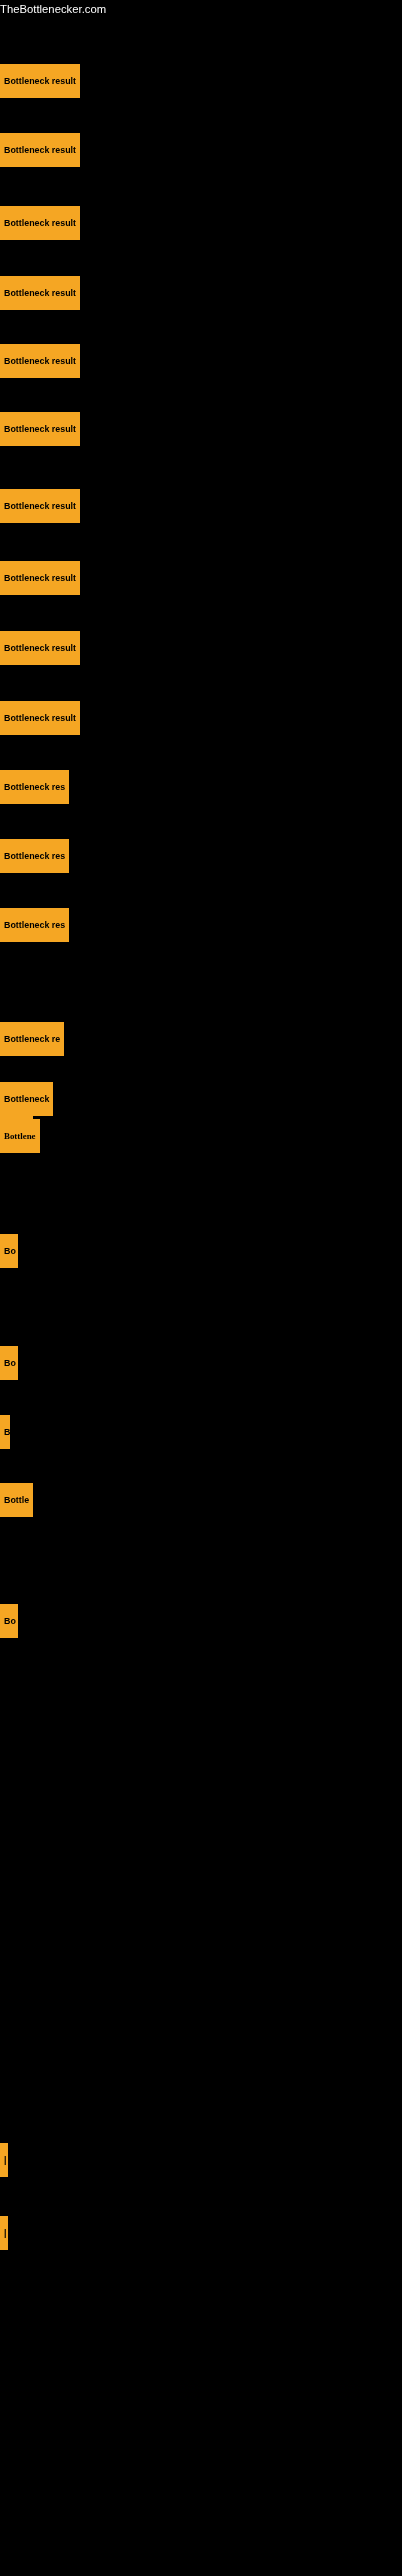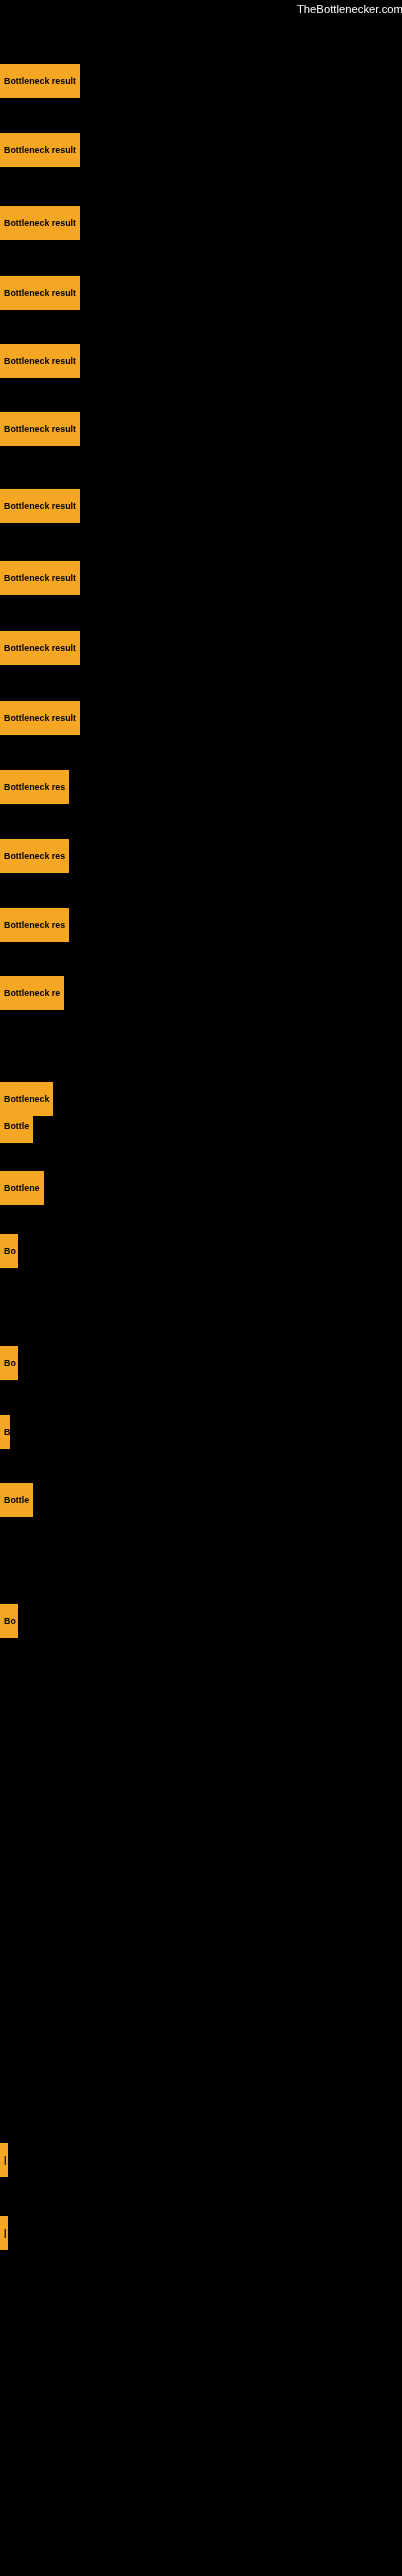--- a/index.html
+++ b/index.html
@@ -10,21 +10,21 @@
 
     body {
       width: 403px;
       min-height: 2576px;
       background-color: #000000;
       font-family: Arial, sans-serif;
       position: relative;
     }
 
     .site-title {
-      text-align: right;
+      text-align: left;
       color: #ffffff;
       font-size: 11.3px;
       padding: 3.2px 0;
       background: #000;
     }
 
     .bottleneck-badge {
       display: inline-block;
       background-color: #f5a623;
       color: #000000;
@@ -51,24 +51,24 @@
     <div class="bottleneck-badge" style="top: 258px; max-width: 117px;">Bottleneck result</div>
     <div class="bottleneck-badge" style="top: 326px; max-width: 117px;">Bottleneck result</div>
     <div class="bottleneck-badge" style="top: 394px; max-width: 116px;">Bottleneck result</div>
     <div class="bottleneck-badge" style="top: 471px; max-width: 116px;">Bottleneck result</div>
     <div class="bottleneck-badge" style="top: 543px; max-width: 117px;">Bottleneck result</div>
     <div class="bottleneck-badge" style="top: 613px; max-width: 115px;">Bottleneck result</div>
     <div class="bottleneck-badge" style="top: 683px; max-width: 114px;">Bottleneck result</div>
     <div class="bottleneck-badge" style="top: 752px; max-width: 97px;">Bottleneck res</div>
     <div class="bottleneck-badge" style="top: 821px; max-width: 89px;">Bottleneck res</div>
     <div class="bottleneck-badge" style="top: 890px; max-width: 81px;">Bottleneck res</div>
-    <div class="bottleneck-badge" style="top: 958px; max-width: 72px;">Bottleneck re</div>
+    <div class="bottleneck-badge" style="top: 1004px; max-width: 72px;">Bottleneck re</div>
     <div class="bottleneck-badge" style="top: 1043px; max-width: 60px; margin-top: 21px;">Bottleneck</div>
     <div class="bottleneck-badge" style="top: 1091px; max-width: 40px;">Bottle</div>
-    <div class="bottleneck-badge" style="top: 1153px; max-width: 50px;">Bottlene</div>
+    <div class="bottleneck-badge" style="top: 1101px; max-width: 50px; font-family: Liberation Serif, serif;">Bottlene</div>
     <div class="bottleneck-badge" style="top: 1216px; max-width: 17.7px;">Bo</div>
     <div class="bottleneck-badge" style="top: 1328px; max-width: 17.7px;">Bo</div>
     <div class="bottleneck-badge" style="top: 1397px; max-width: 9.7px;">B</div>
     <div class="bottleneck-badge" style="top: 1465px; max-width: 40px;">Bottle</div>
     <div class="bottleneck-badge" style="top: 1586px; max-width: 17.7px;">Bo</div>
     <div class="bottleneck-badge" style="top: 2125px; max-width: 4px;">|</div>
     <div class="bottleneck-badge" style="top: 2198px; max-width: 4px;">|</div>
   </div>
 
 

